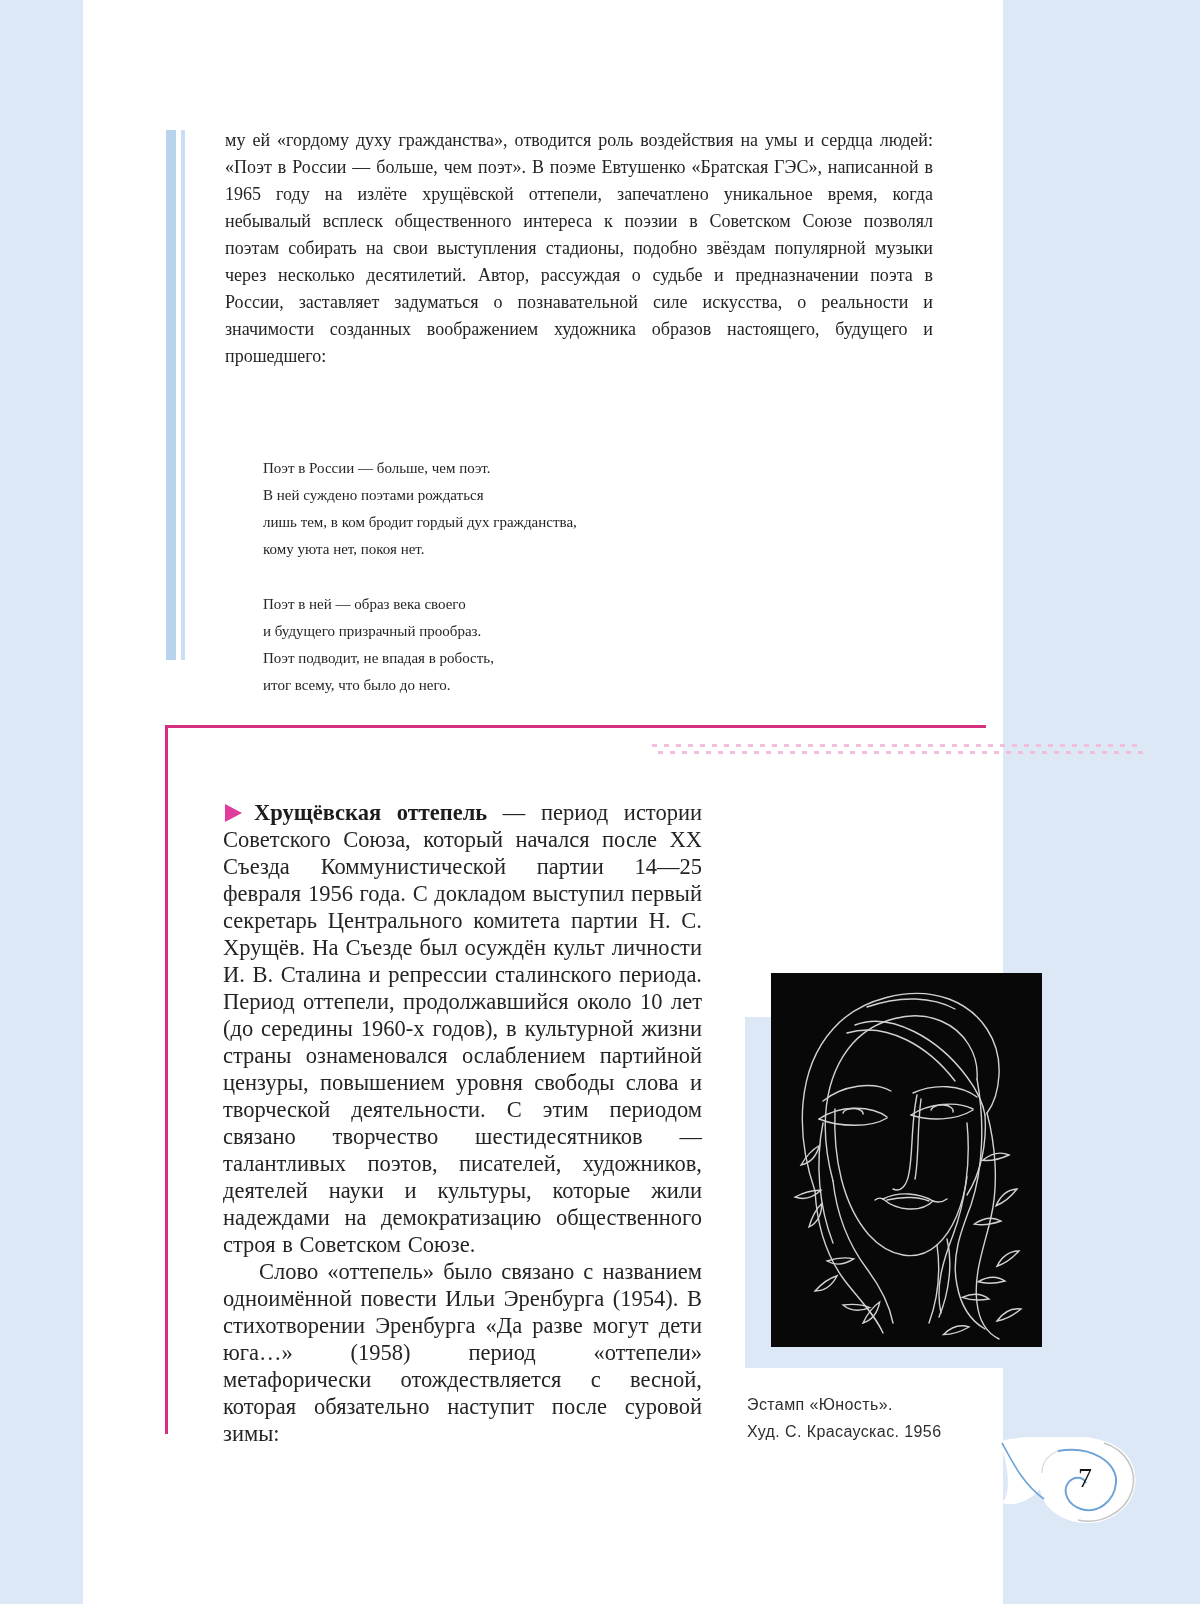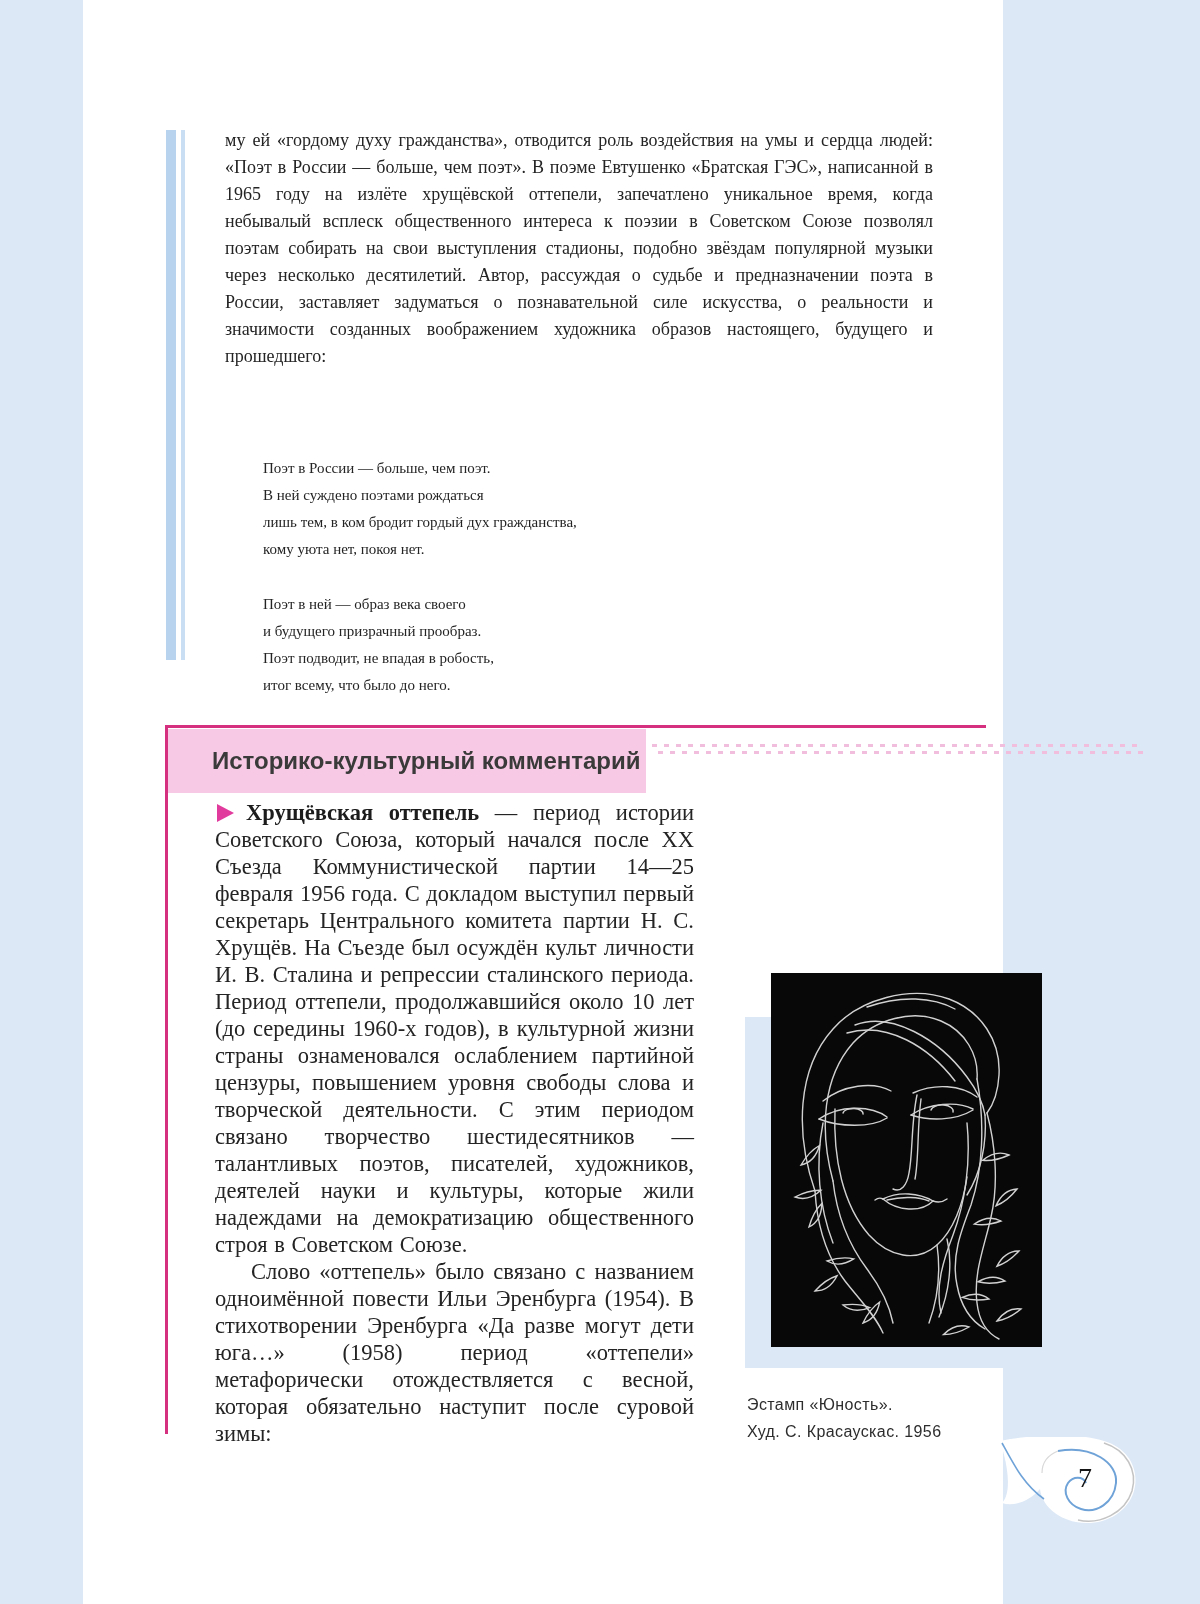--- a/index.html
+++ b/index.html
@@ -40,21 +40,21 @@
   .dots-strip{
     position:absolute;left:484px;top:16px;width:492px;height:10px;
     background-image:
       repeating-linear-gradient(90deg,#f2bede 0 5px,transparent 5px 12px),
       repeating-linear-gradient(90deg,#f2bede 0 5px,transparent 5px 12px);
     background-size:100% 3px,100% 3px;
     background-position:0 0,6px 7px;
     background-repeat:no-repeat;
   }
   .comment-body{
-    left:215px;top:799px;width:729px;
+    left:223px;top:799px;width:729px;
     font-size:22.5px;line-height:27px;text-align:justify;word-spacing:1px;
   }
   .figure-spacer{float:right;width:250px;height:505px;margin-top:136px;}
   .comment-body p{margin:0;}
   .comment-body p.p2{text-indent:36px;}
   .tri{
     display:inline-block;width:0;height:0;vertical-align:-2px;
     border-left:17px solid #e23b9e;border-top:9px solid transparent;
     border-bottom:9px solid transparent;margin:0 12px 0 2px;
   }
@@ -89,23 +89,20 @@
 <div class="abs poem poem1">Поэт в России — больше, чем поэт.
 В ней суждено поэтами рождаться
 лишь тем, в ком бродит гордый дух гражданства,
 кому уюта нет, покоя нет.</div>
 <div class="abs poem poem2">Поэт в ней — образ века своего
 и будущего призрачный прообраз.
 Поэт подводит, не впадая в робость,
 итог всему, что было до него.</div>
 
 <div class="abs comment-box">
-  <div class="comment-header">
-    <span class="title">Историко-культурный комментарий</span>
-  </div>
   <div class="dots-strip"></div>
 </div>
 
 <div class="abs comment-body">
   <div class="figure-spacer"></div>
   <p class="p1"><span class="tri"></span><b class="term">Хрущёвская оттепель</b><span> — период истории Советского Союза, который начался после XX Съезда Коммунистической партии 14—25 февраля 1956 года. С докладом выступил первый секретарь Центрального комитета партии Н. С. Хрущёв. На Съезде был осуждён культ личности И. В. Сталина и репрессии сталинского периода. Период оттепели, продолжавшийся около 10 лет (до середины 1960-х годов), в культурной жизни страны ознаменовался ослаблением партийной цензуры, повышением уровня свободы слова и творческой деятельности. С этим периодом связано творчество шестидесятников — талантливых поэтов, писателей, художников, деятелей науки и культуры, которые жили надеждами на демократизацию общественного строя в Советском Союзе.</span></p>
   <p class="p2">Слово «оттепель» было связано с названием одноимённой повести Ильи Эренбурга (1954). В стихотворении Эренбурга «Да разве могут дети юга…» (1958) период «оттепели» метафорически отождествляется с весной, которая обязательно наступит после суровой зимы:</p>
 </div>
 
 <div class="abs figure-panel"></div>

